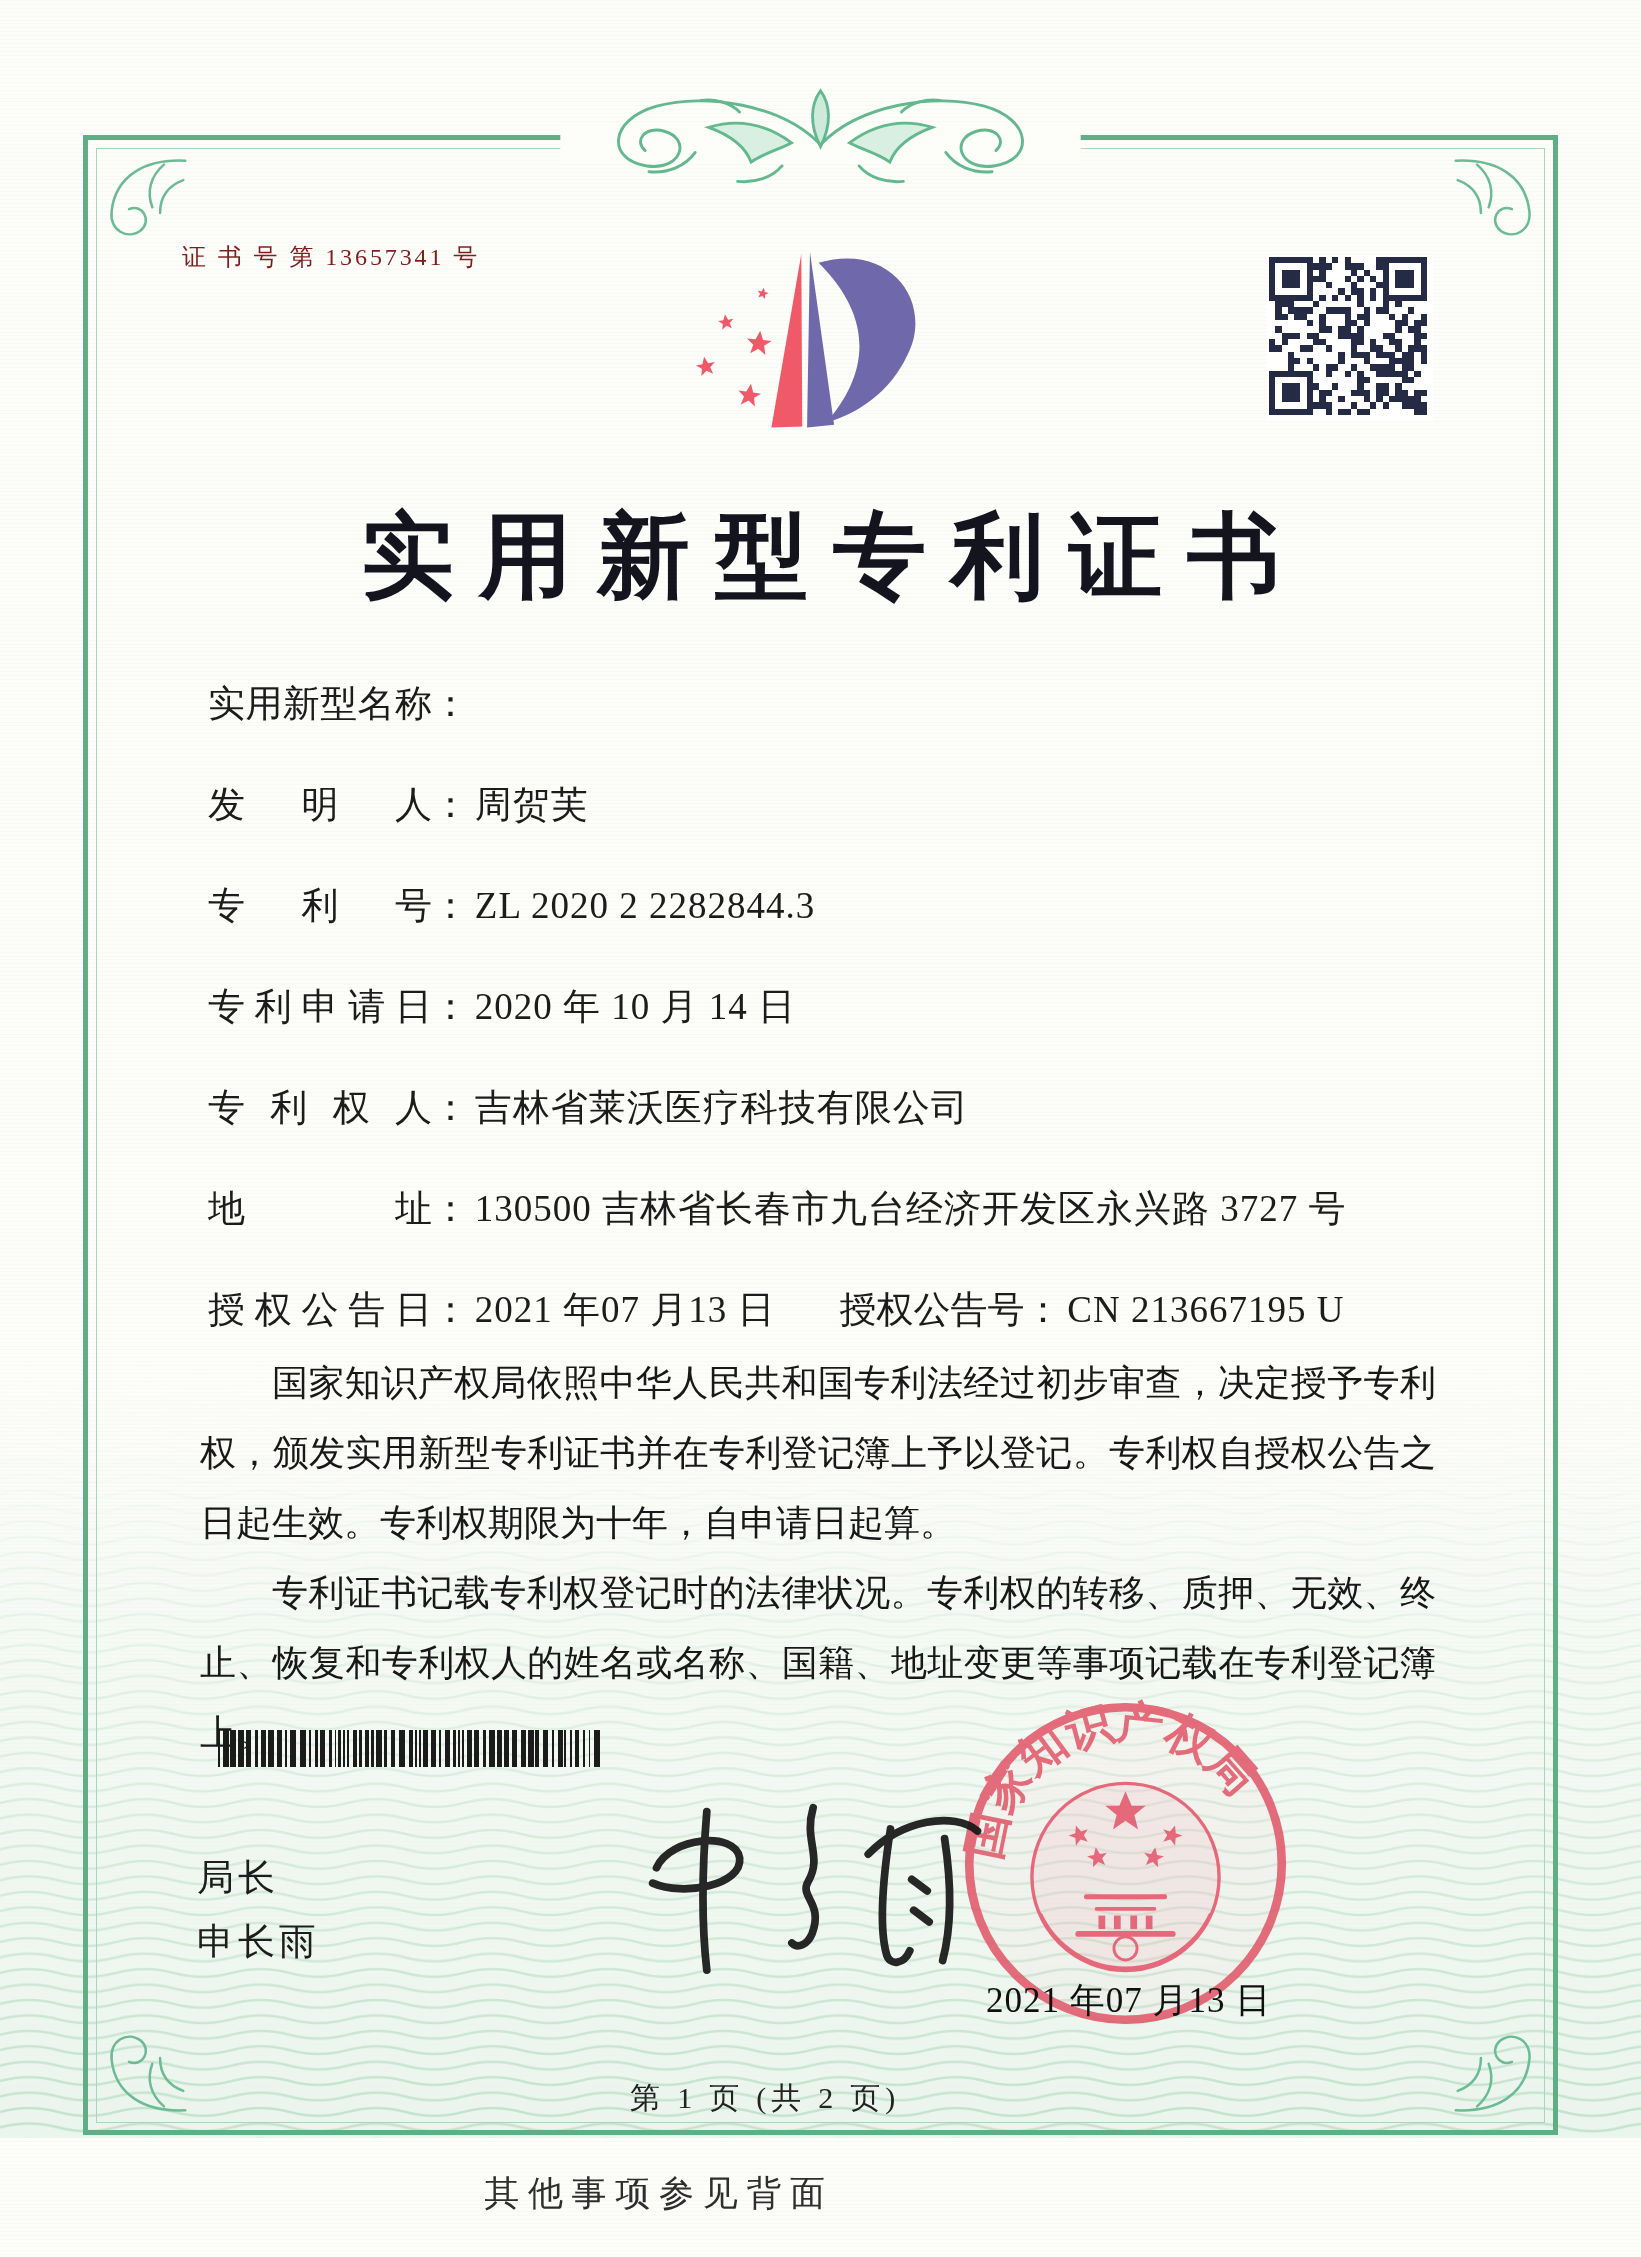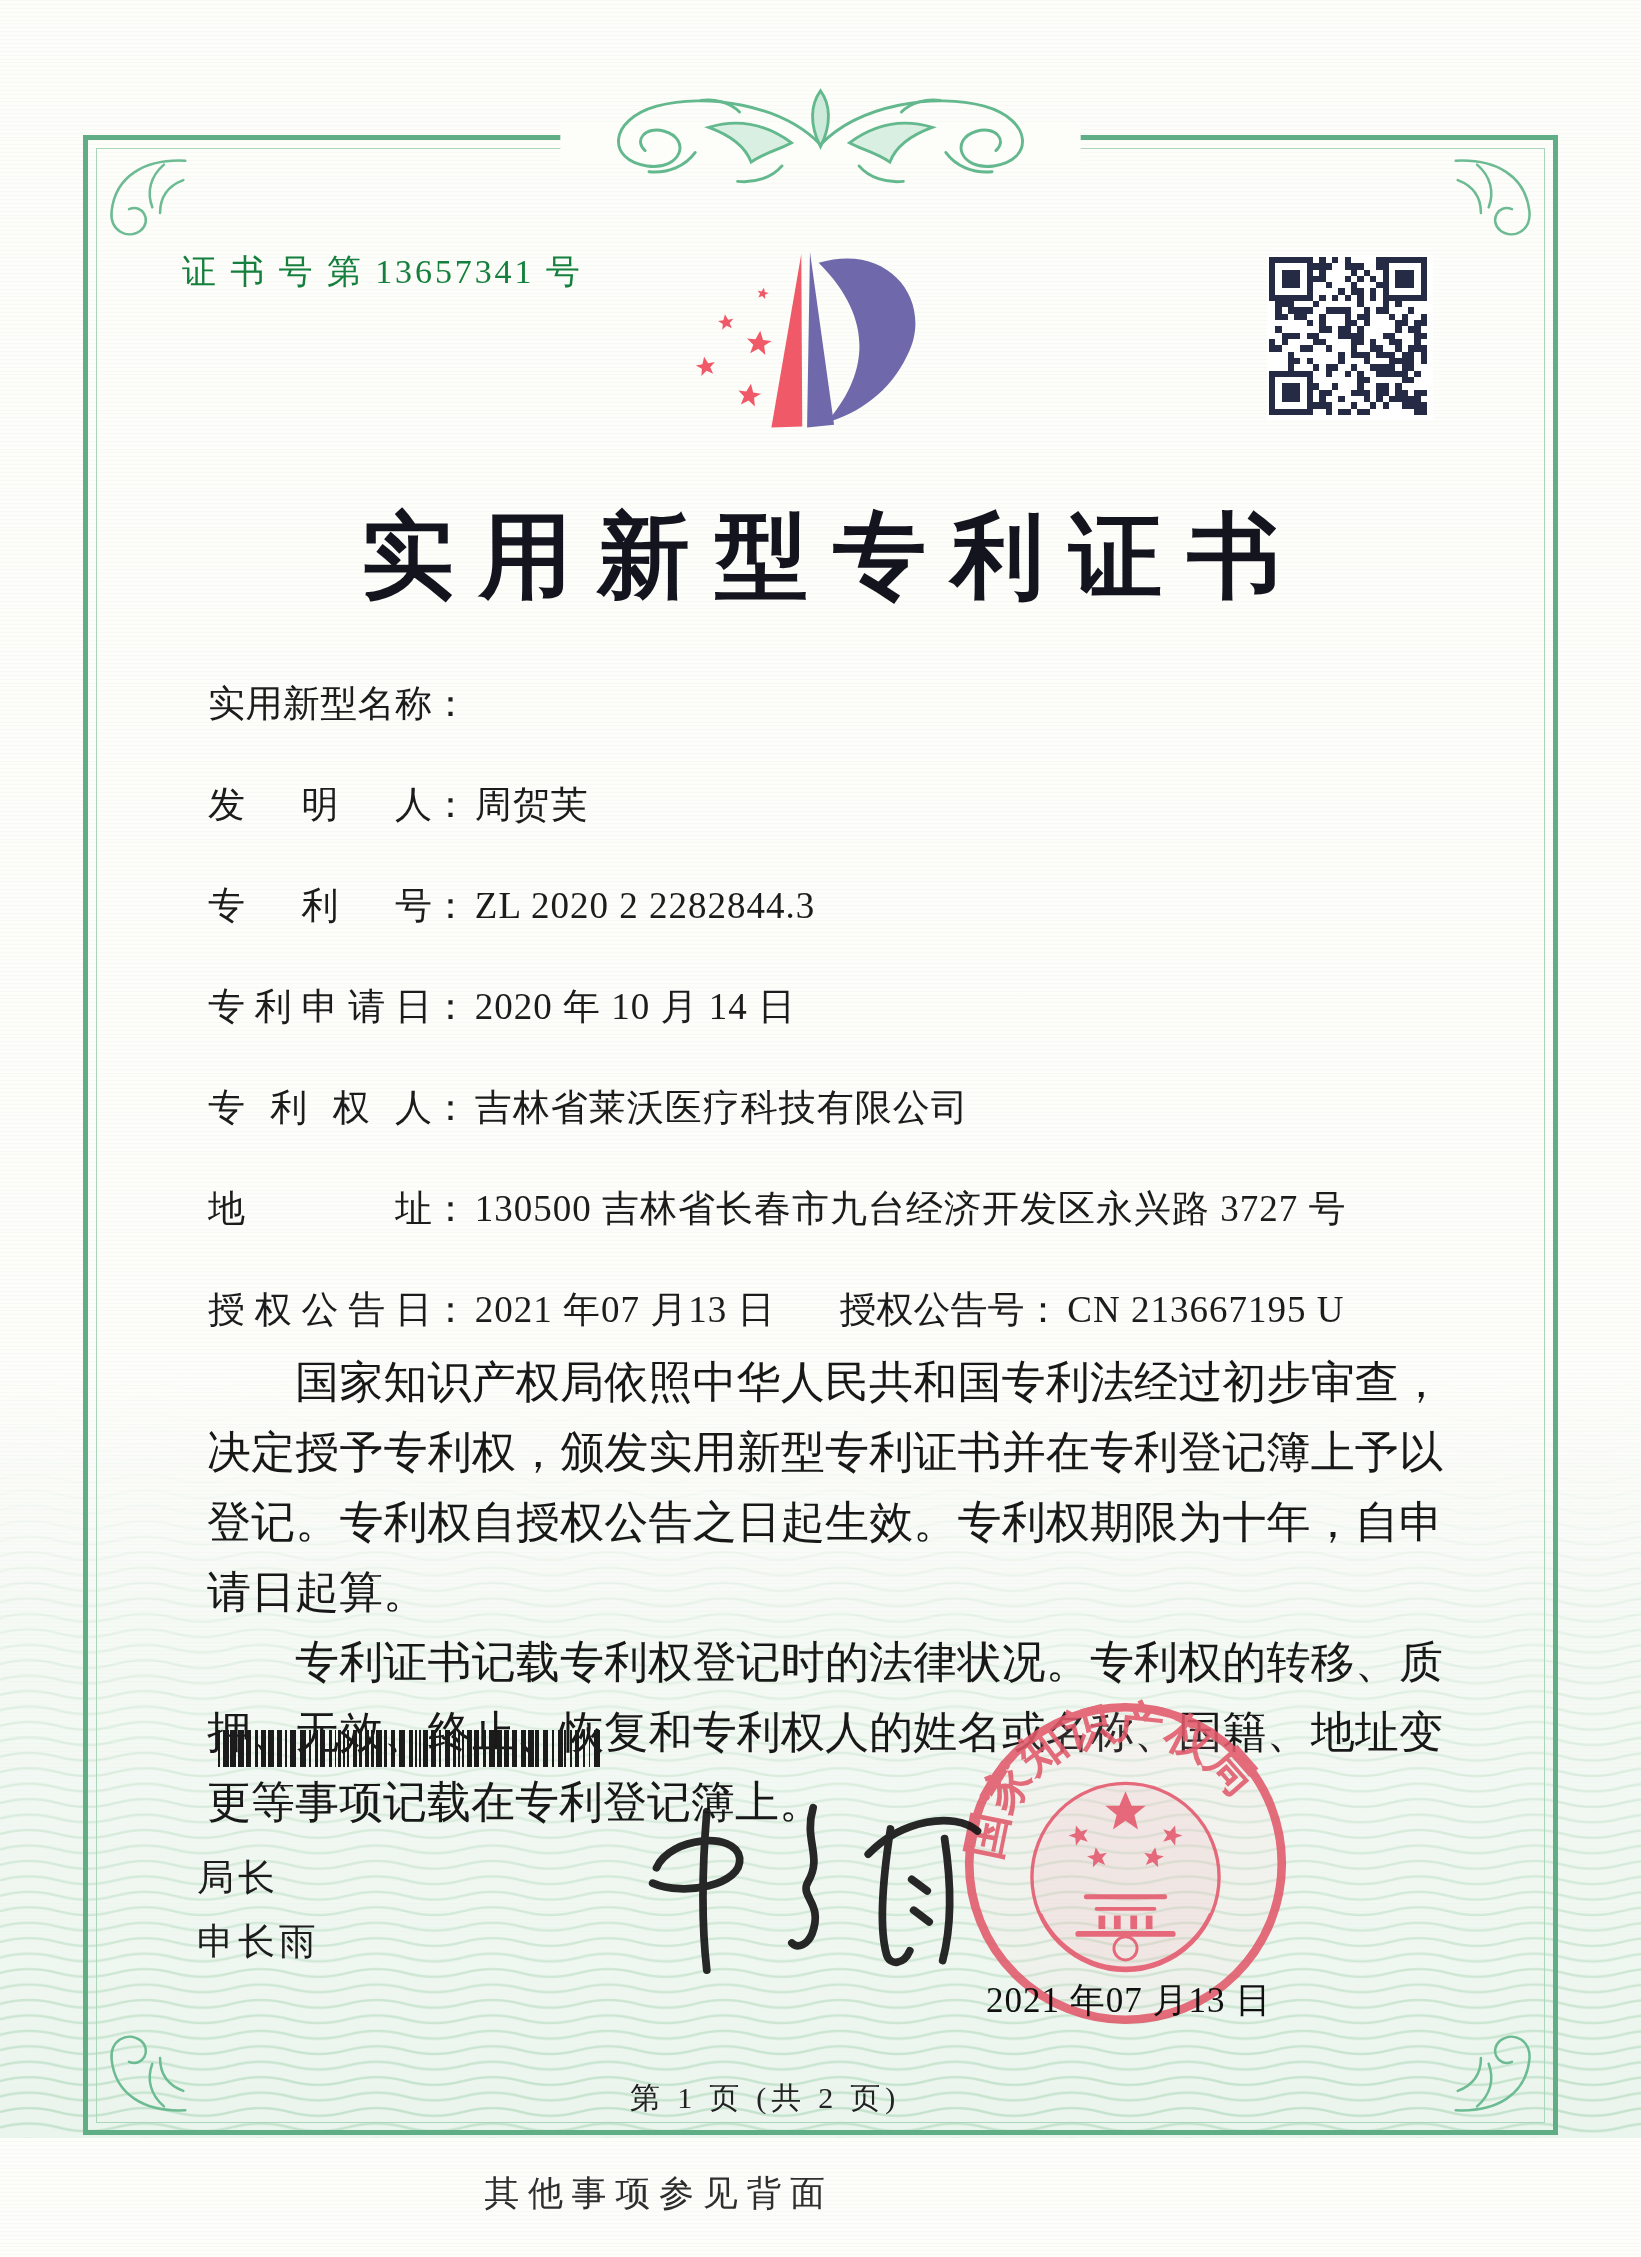--- a/index.html
+++ b/index.html
@@ -25,22 +25,22 @@
     border:1.9px solid #a9d6ba;z-index:1;pointer-events:none;
   }
   .ornament-top{position:absolute;left:502px;top:85px;z-index:2;}
   .corner{position:absolute;z-index:2;width:93px;height:93px;}
   .corner.tl{left:100px;top:153px;}
   .corner.tr{right:100px;top:153px;transform:scaleX(-1);}
   .corner.bl{left:100px;bottom:139px;transform:scaleY(-1);}
   .corner.br{right:100px;bottom:139px;transform:scale(-1,-1);}
 
   .cert-no{
-    position:absolute;left:182px;top:249px;z-index:3;
-    font-size:34px;letter-spacing:2.9px;color:#15803d;
+    position:absolute;left:182px;top:241px;z-index:3;
+    font-size:24px;letter-spacing:2.9px;color:#7f1d1d;
   }
   .logo{position:absolute;left:674px;top:228px;z-index:3;}
   .qr-wrap{position:absolute;left:1267px;top:255px;width:162px;height:162px;z-index:3;background:#ffffff;padding:1.9px;}
   .qr-grid{display:grid;grid-template-columns:repeat(25,1fr);grid-template-rows:repeat(25,1fr);width:158px;height:158px;}
   .qr-on{background:#262b45;}
 
   .title{
     position:absolute;left:0;width:1641px;top:494px;z-index:3;
     text-align:center;font-size:93px;font-weight:bold;color:#14141f;
     letter-spacing:25px;text-indent:25px;
@@ -48,22 +48,22 @@
 
   .fields{position:absolute;left:208px;top:682px;width:1246px;z-index:3;}
   .frow{display:flex;align-items:baseline;font-size:37px;line-height:44px;margin-bottom:57px;white-space:nowrap;}
   .flabel{display:inline-block;width:224px;text-align:justify;text-align-last:justify;text-justify:inter-character;flex:none;}
   .fcolon{flex:none;margin-right:5.8px;}
   .fvalue{flex:none;letter-spacing:1px;}
   .fgroup2{margin-left:64px;display:flex;align-items:baseline;text-align:right;}
   .flabel2{flex:none;}
 
   .body-text{
-    position:absolute;left:207px;top:1348px;width:1236px;z-index:3;
-    font-size:44px;line-height:70px;text-align:justify;color:#181818;
+    position:absolute;left:200px;top:1348px;width:1236px;z-index:3;
+    font-size:36px;line-height:70px;text-align:justify;color:#181818;
   }
   .body-text p{margin:0;text-indent:2em;}
 
   .barcode{position:absolute;left:218px;top:1730px;width:396px;height:37px;display:flex;align-items:stretch;z-index:3;}
   .bar{background:#1b1b1b;height:100%;flex:none;}
 
   .signer{position:absolute;left:197px;top:1846px;z-index:3;font-size:37px;line-height:64px;color:#1d1d1d;letter-spacing:3.9px;}
   .signature{position:absolute;left:614px;top:1798px;z-index:4;}
 
   .seal{position:absolute;left:948px;top:1686px;width:355px;height:355px;z-index:3;}

